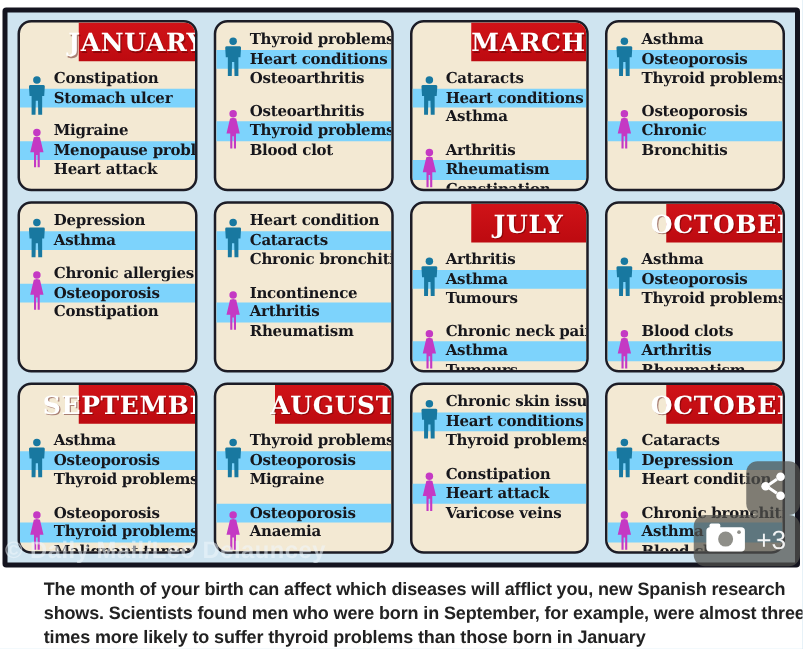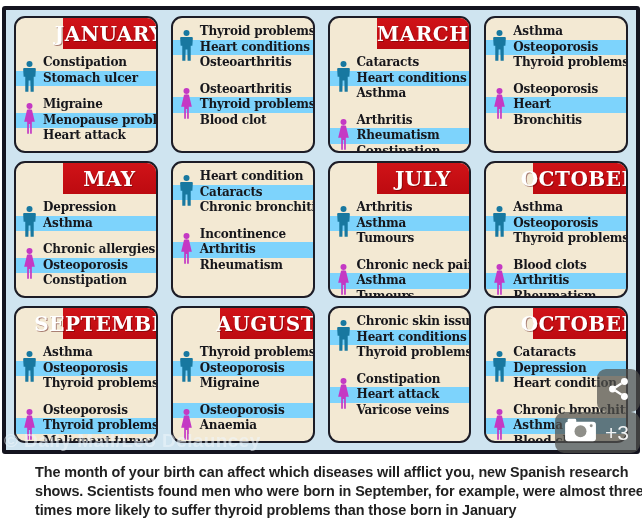--- a/index.html
+++ b/index.html
@@ -181,28 +181,27 @@
       <div class="group">
         <span class="person">
           <svg width="15" height="41" viewBox="0 0 22 46">
             <g fill="#c439c4">
               <circle cx="11" cy="4.6" r="4.4"></circle>
               <path d="M11 9.4 L14.6 10.3 L18.8 27.8 L14.4 27.8 L14.4 45.5 L11.9 45.5 L11.9 31 L10.1 31 L10.1 45.5 L7.6 45.5 L7.6 27.8 L3.2 27.8 L7.4 10.3 Z"></path>
             </g>
           </svg>
         </span>
         <div class="line">Osteoporosis</div>
-        <div class="line stripe">Heart</div>
+        <div class="line stripe">Chronic</div>
         <div class="line">Bronchitis</div>
       </div>
     </div>
   </div>
 
   <div class="card">
-    <div class="card-header">MAY</div>
     <div class="card-body">
       <div class="group">
         <span class="person">
           <svg width="15" height="41" viewBox="0 0 22 46">
             <g fill="#1878a0">
               <circle cx="11" cy="4.6" r="4.4"></circle>
               <path d="M3.2 10.6 L18.8 10.6 Q20.4 10.6 20.3 12.4 L19.6 23.5 L17.2 23.5 L17.2 45.5 L12.6 45.5 L12.3 29 L9.7 29 L9.4 45.5 L4.8 45.5 L4.8 23.5 L2.4 23.5 L1.7 12.4 Q1.6 10.6 3.2 10.6 Z"></path>
             </g>
           </svg>
         </span>

